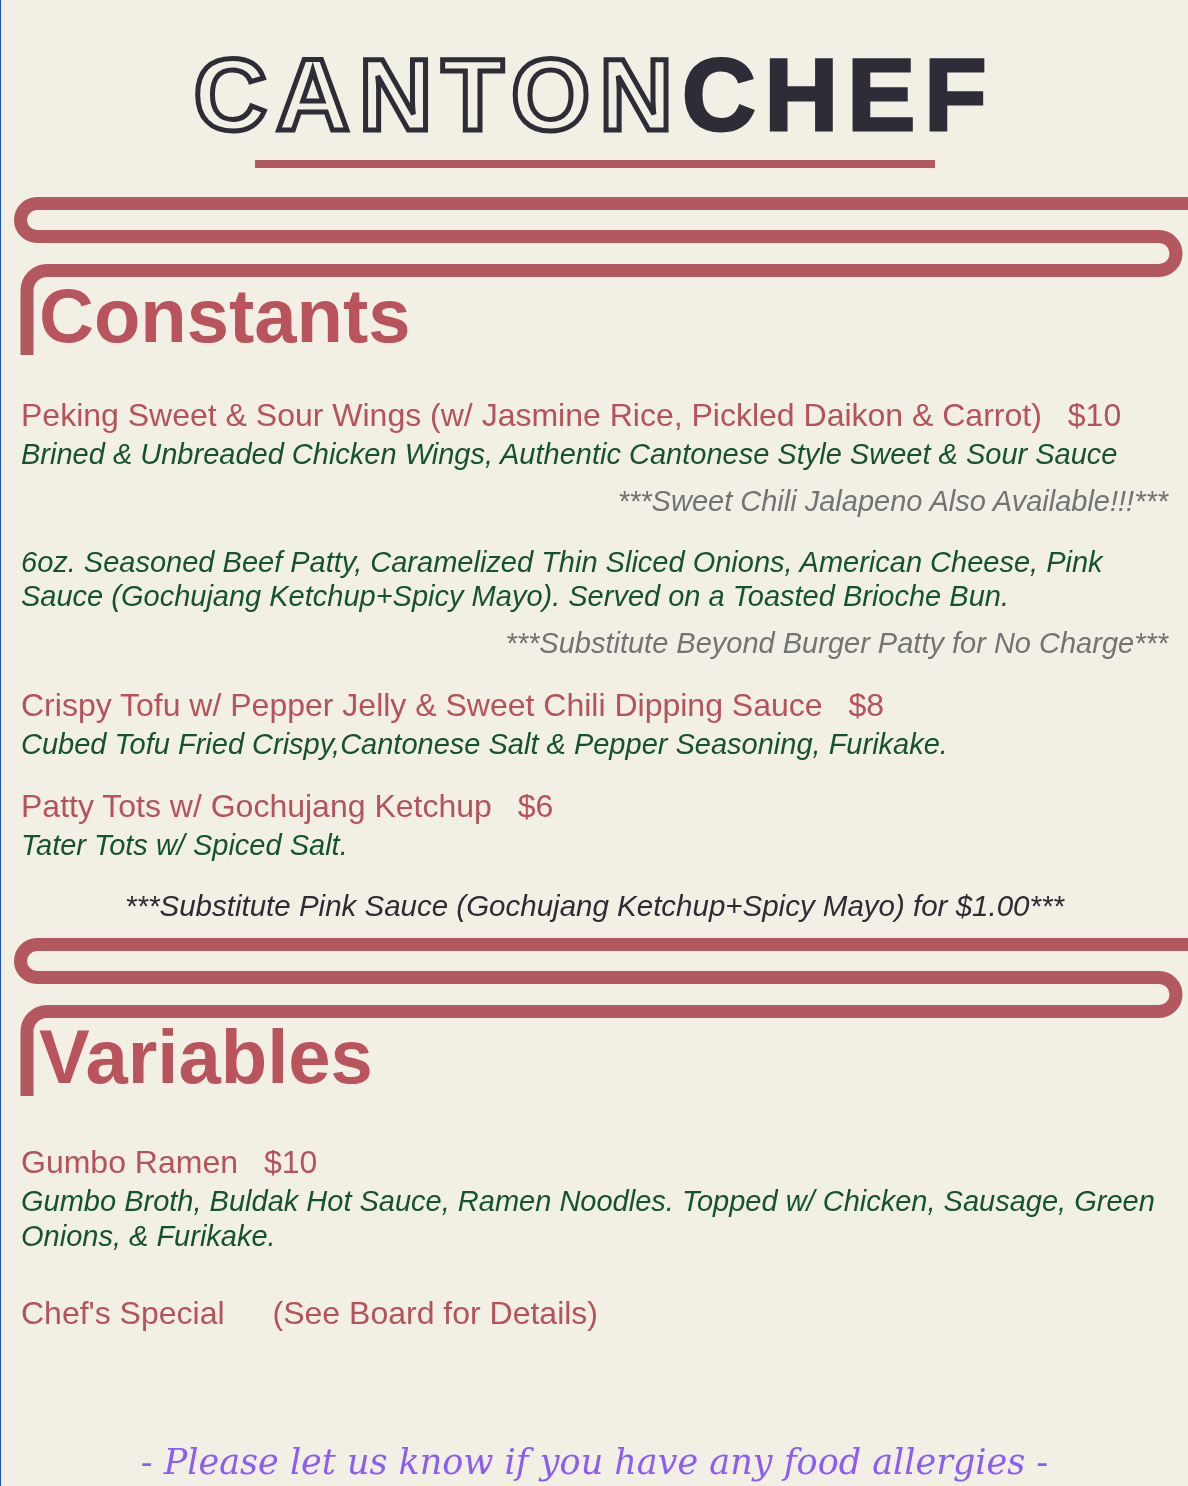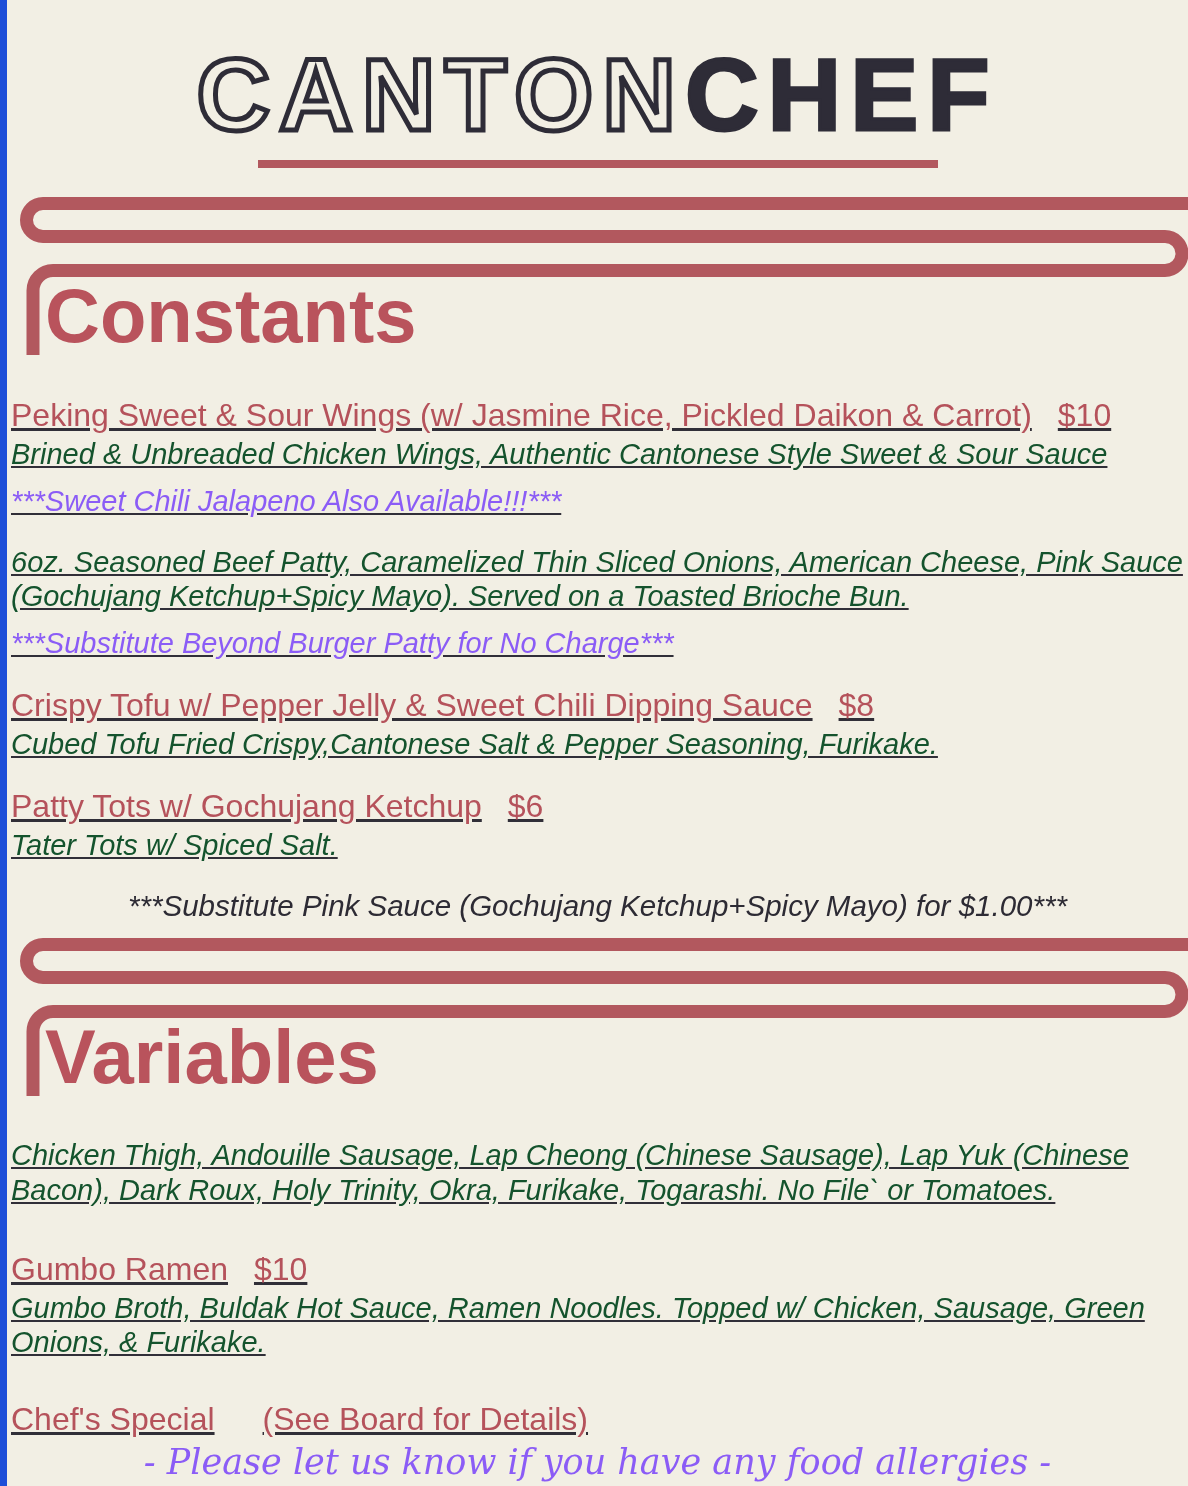--- a/index.html
+++ b/index.html
@@ -1,20 +1,20 @@
 <!DOCTYPE html>
 <html><head>
 <meta charset="utf-8">
 <style>
   html,body{margin:0;padding:0;}
   .page{
     position:relative;
     width:1188px;height:1486px;
     background:#f2efe4;
-    border-left:7px solid #1d4ed8;
+    border-left:1px solid #1d4ed8;
     box-sizing:border-box;
     overflow:hidden;
     font-family:"Liberation Sans",sans-serif;
     color:#312f38;
   }
   
   .logo-wrap{ text-align:center; padding-top:44px; line-height:1; white-space:nowrap;}
   .logo{ font-size:102px; font-weight:bold; letter-spacing:9px; color:#2e2c37;}
   .logo-canton{ }
   @supports (-webkit-text-stroke: 1px black){
@@ -23,30 +23,30 @@
   }
   .logo-underline{ width:680px;height:8px;background:#b2585e;margin:14px auto 0;}
   
   .section-head{ position:relative; height:165px; margin-top:26px;}
   .section-head svg{ position:absolute; top:0; left:0; }
   .section-title{
     position:absolute; left:38px; top:84px; margin:0;
     font-size:76px; font-weight:700; line-height:1; color:#b9535c;
   }
   
-  .items{ padding:0 4px;text-decoration:underline; }
+  .items{ padding:0 20px; }
   .item{ margin-bottom:27px; }
   .item-head{ margin:0; font-size:32px; font-weight:400; color:#b5525b; line-height:1.15;}
   .item-price{ margin-left:26px; }
   .sec-variables .item:nth-child(3) .item-price{ margin-left:48px; }
   .item-desc{
     margin:3px 0 0; font-size:29px; font-style:italic; line-height:1.18; color:#14532d;
   }
   .item-note{
-    margin:14px 0 0; font-size:29px; font-style:italic; text-align:left; color:#8b5cf6;
+    margin:14px 0 0; font-size:29px; font-style:italic; text-align:right; color:#737373;
   }
   .section-note{
     margin:10px 0 12px; font-size:29.5px; font-style:italic; text-align:center; color:#2d2b34;
     padding:0 20px;
   }
   .first-item{ margin-top:38px; }
   
   .allergy{
     position:absolute; bottom:4px; left:0; right:0;
     text-align:center; font-family:"DejaVu Serif","Liberation Serif",serif;
@@ -106,21 +106,20 @@
   <div class="section-head" style="margin-top:12px;">
     <svg width="1188" height="165" viewBox="0 0 1188 165" aria-hidden="true">
       <path d="M 1200 9.5 H 36 A 16.5 16.5 0 0 0 36 42.5 H 1158 A 17 17 0 0 1 1158 76.5 H 46 A 20 20 0 0 0 26 96.5 V 161" fill="none" stroke="#b2585e" stroke-width="13"></path>
     </svg>
     <h2 class="section-title">Variables</h2>
   </div>
 
   <div class="items sec-variables">
 
     <div class="item first-item">
-      <p class="item-desc">Chicken Thigh, Andouille Sausage, Lap Cheong (Chinese Sausage), Lap Yuk (Chinese Bacon), Dark Roux, Holy Trinity, Okra, Furikake, Togarashi. No File` or Tomatoes.</p>
     </div>
 
     <div class="item" style="margin-top:44px;">
       <h3 class="item-head">
         <span>Gumbo Ramen</span><span class="item-price">$10</span>
       </h3>
       <p class="item-desc">Gumbo Broth, Buldak Hot Sauce, Ramen Noodles. Topped w/ Chicken, Sausage, Green Onions, &amp; Furikake.</p>
     </div>
 
     <div class="item" style="margin-top:42px;">

